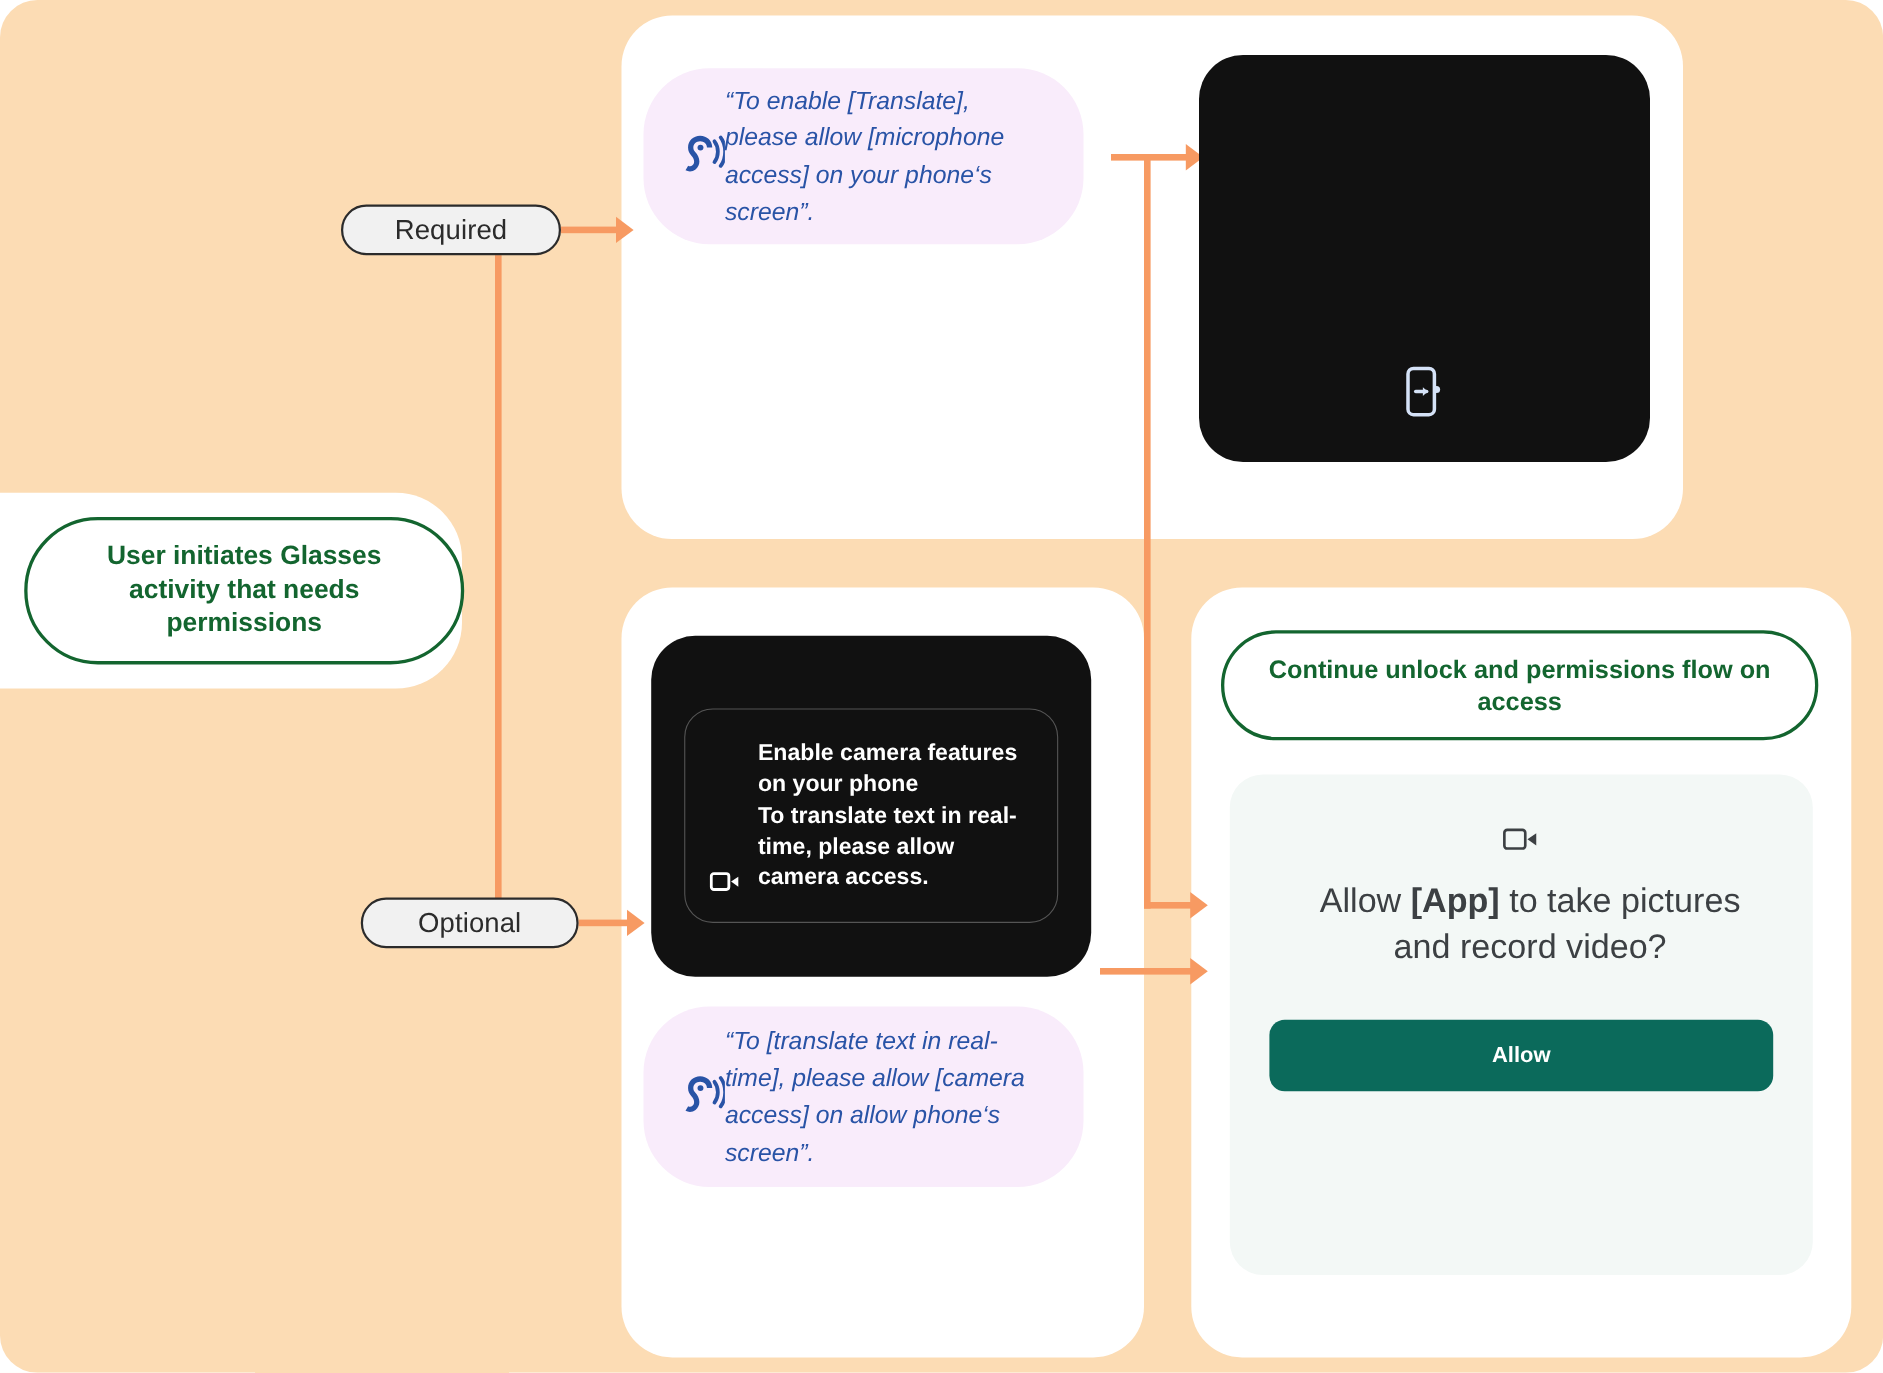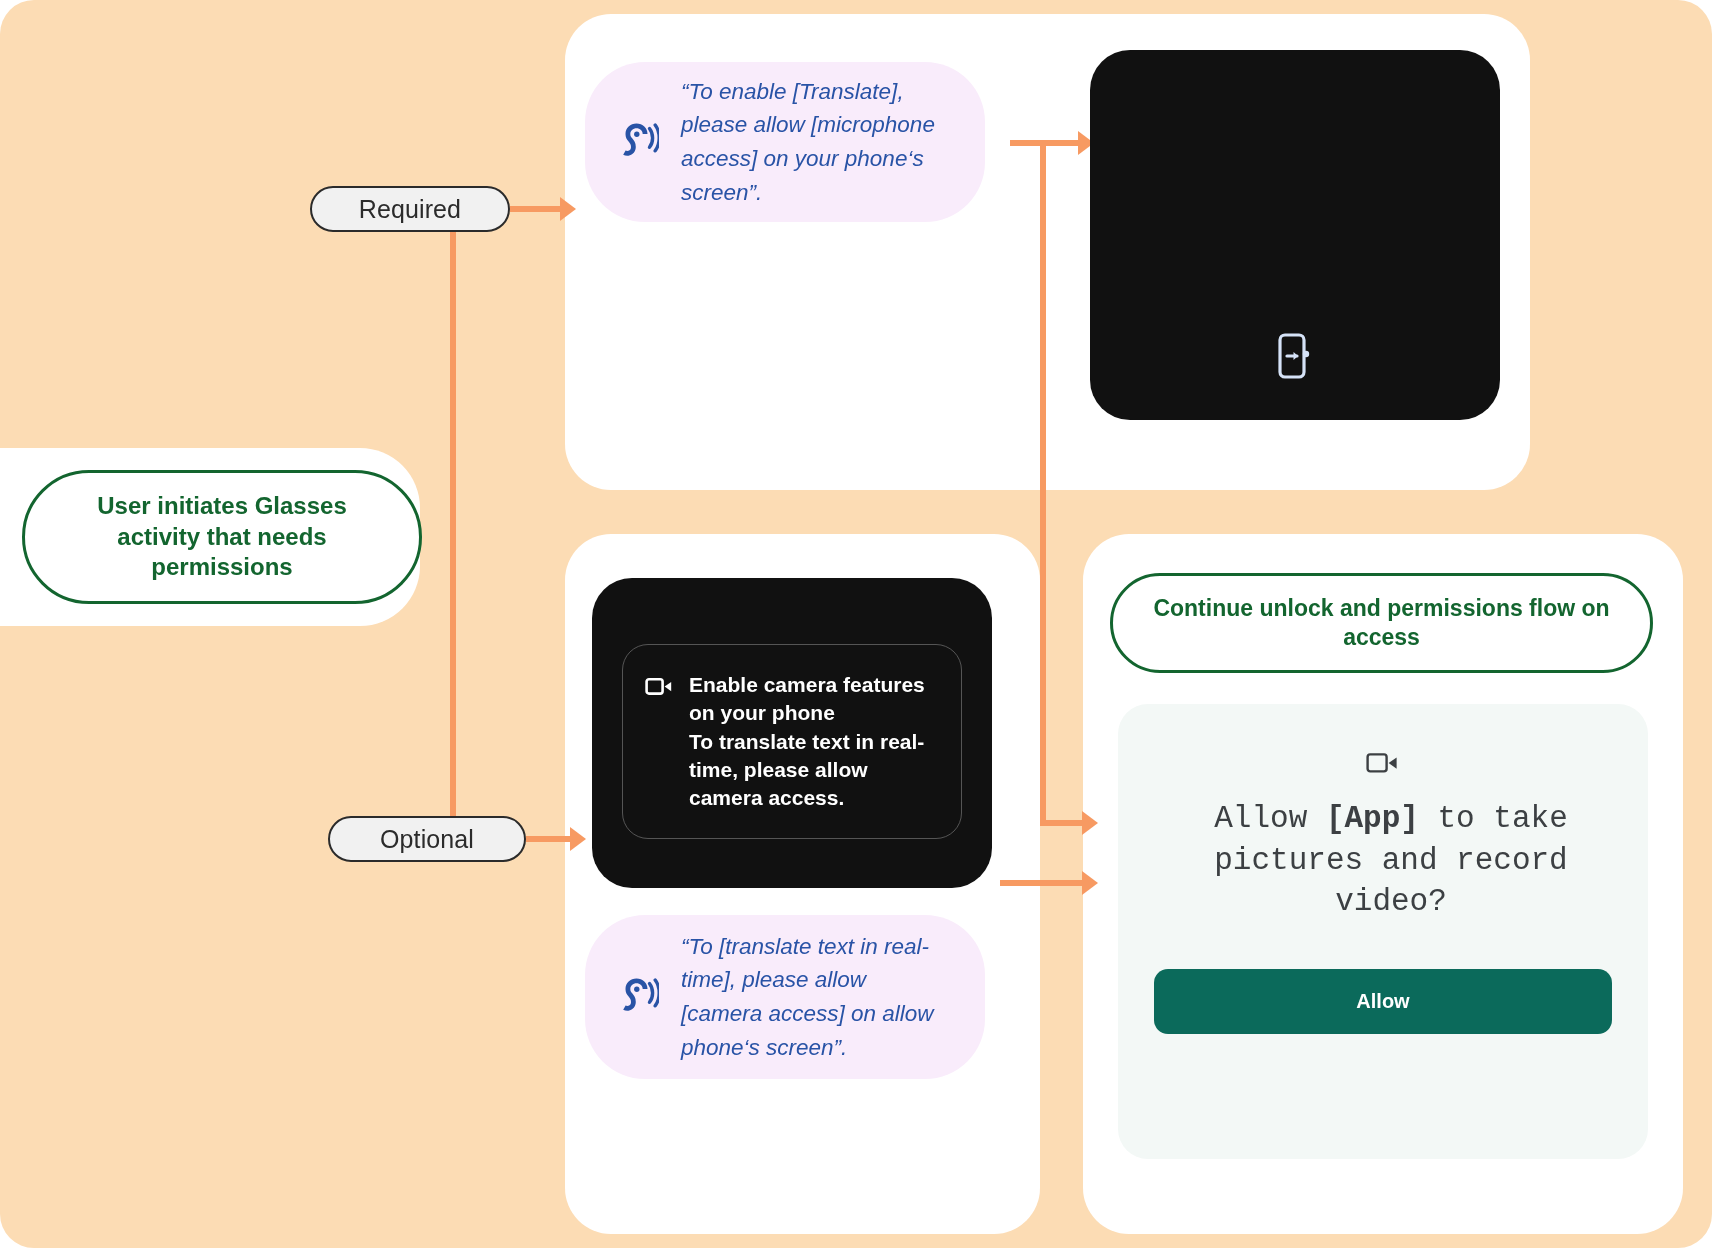--- a/index.html
+++ b/index.html
@@ -109,21 +109,20 @@
   
   #arr4-line { left: 1000px; top: 880px; width: 84px; height: 6px; }
 
   
   .bubble {
     position: absolute;
     background: #f9ecfb;
     border-radius: 60px;
     display: flex;
     align-items: center;
-    gap: 22px;
     padding: 14px 34px;
     box-sizing: border-box;
   }
   .bubble-text {
     color: #2953a6;
     font-style: italic;
     font-size: 22.5px;
     line-height: 1.5;
     white-space: pre-line;
   }
@@ -153,21 +152,21 @@
   #notif-card {
     position: absolute;
     left: 30px; top: 66px;
     width: 340px;
     box-sizing: border-box;
     border: 1.5px solid #555555;
     border-radius: 26px;
     padding: 26px 24px 26px 22px;
     display: flex;
     gap: 16px;
-    align-items: flex-start;
+    align-items: flex-end;
   }
   #notif-card .cam-icon { flex: 0 0 auto; width: 28px; height: 22px; margin-top: 4px; }
   .notif-body { color: #ffffff; font-size: 21px; font-weight: bold; line-height: 1.32; }
   .notif-title { margin: 0 0 2px 0; }
   .notif-sub   { margin: 0; }
 
   
   #perm-dialog {
     position: absolute;
     left: 1118px; top: 704px;
@@ -177,21 +176,20 @@
     box-sizing: border-box;
     padding: 34px 36px;
     text-align: center;
   }
   #perm-cam-icon { width: 34px; height: 26px; margin: 12px auto 22px auto; display:block; }
   #perm-question {
     color: #3c4043;
     font-size: 31px;
     line-height: 1.34;
     margin: 0 0 46px 16px;
-    font-family: Liberation Mono, monospace;
   }
   #perm-question b { font-weight: bold; }
   .perm-btn {
     display: block;
     width: 100%;
     box-sizing: border-box;
     background: #0b6a5b;
     color: #ffffff;
     border: none;
     border-radius: 14px;

